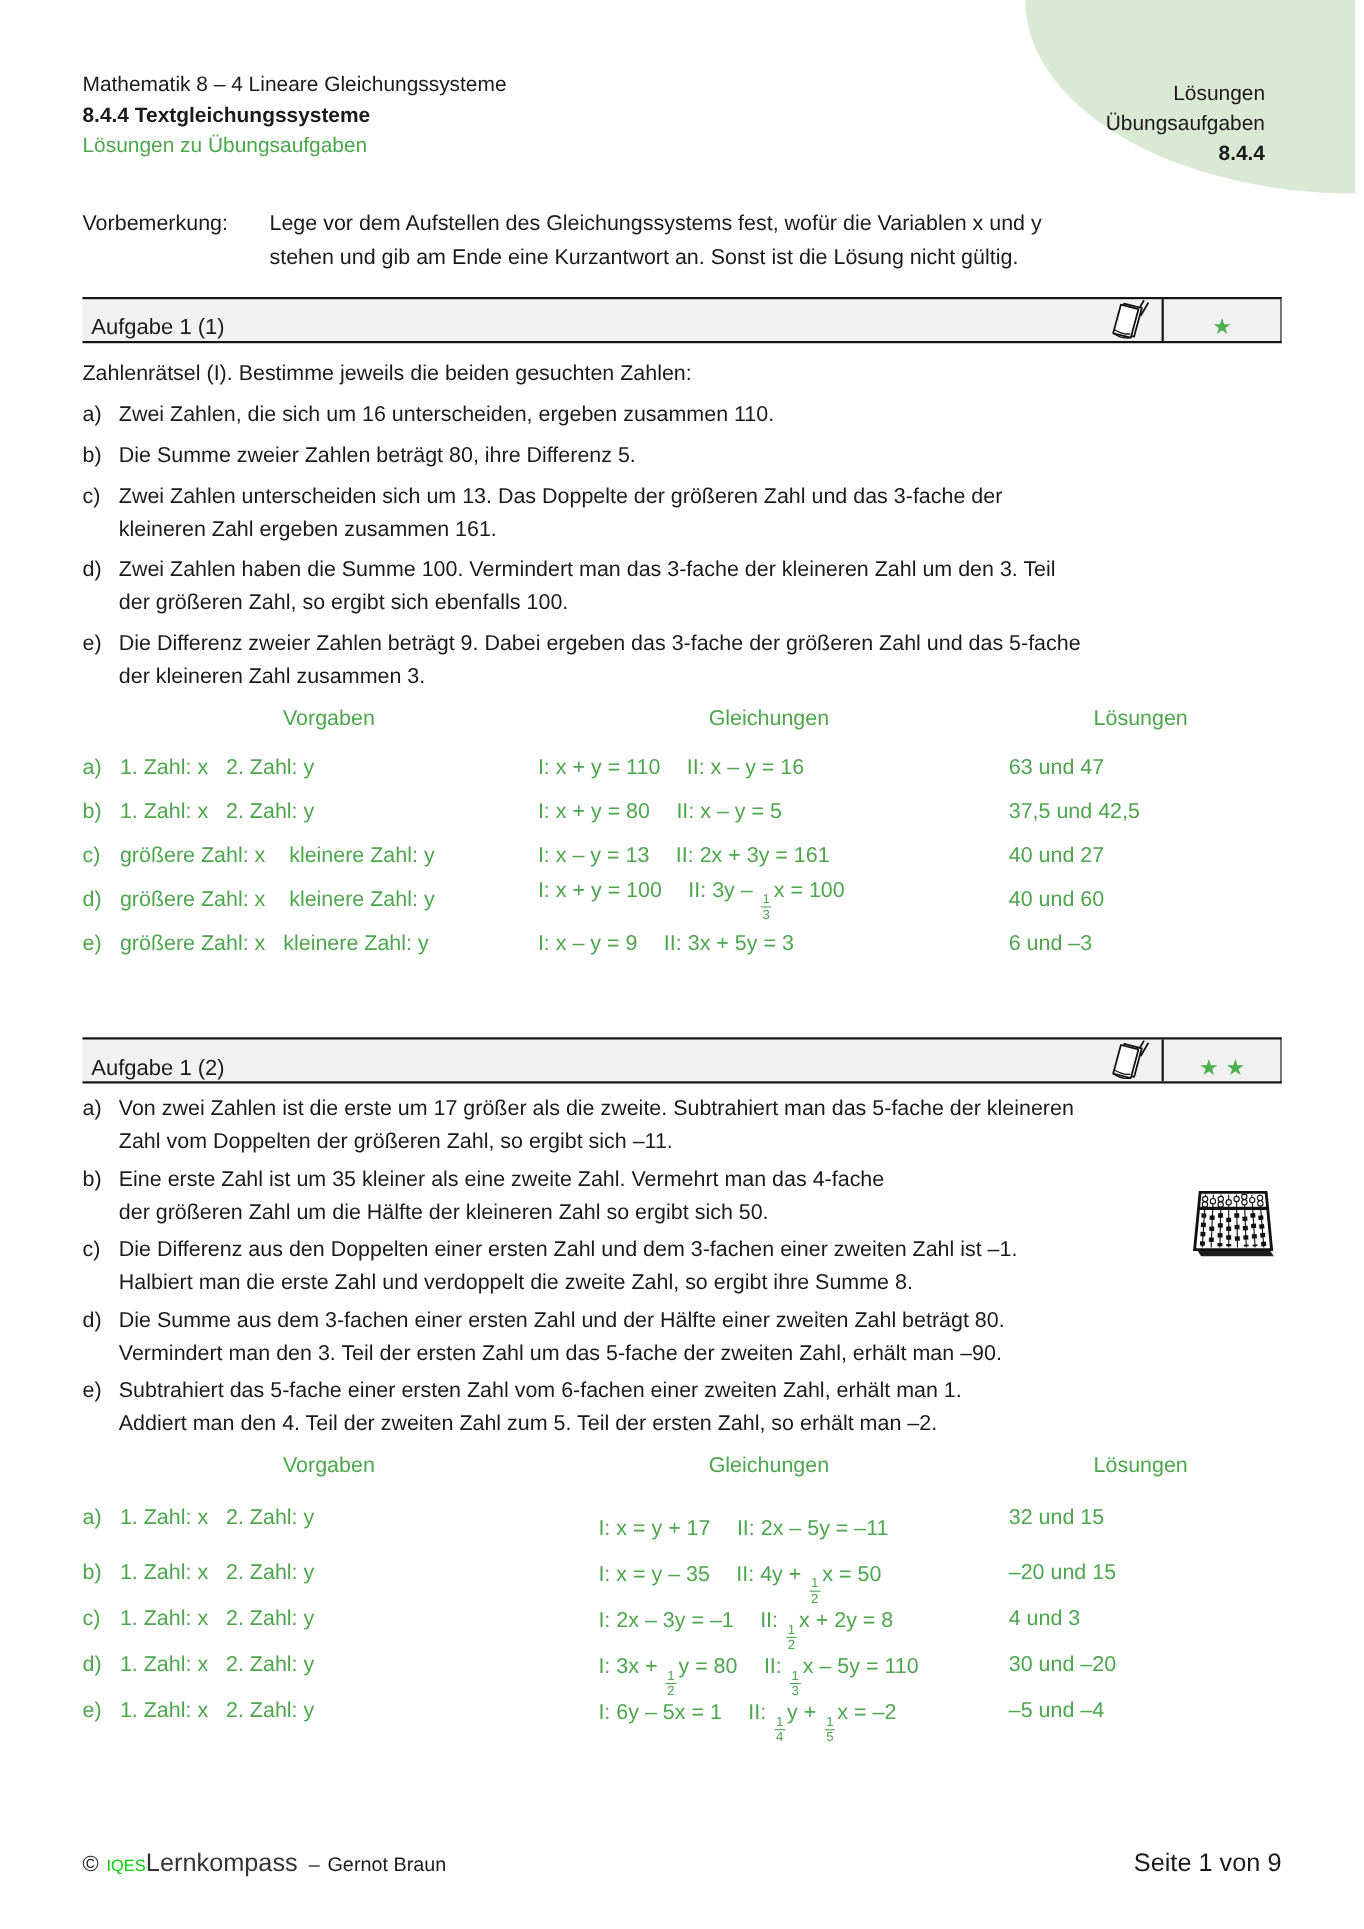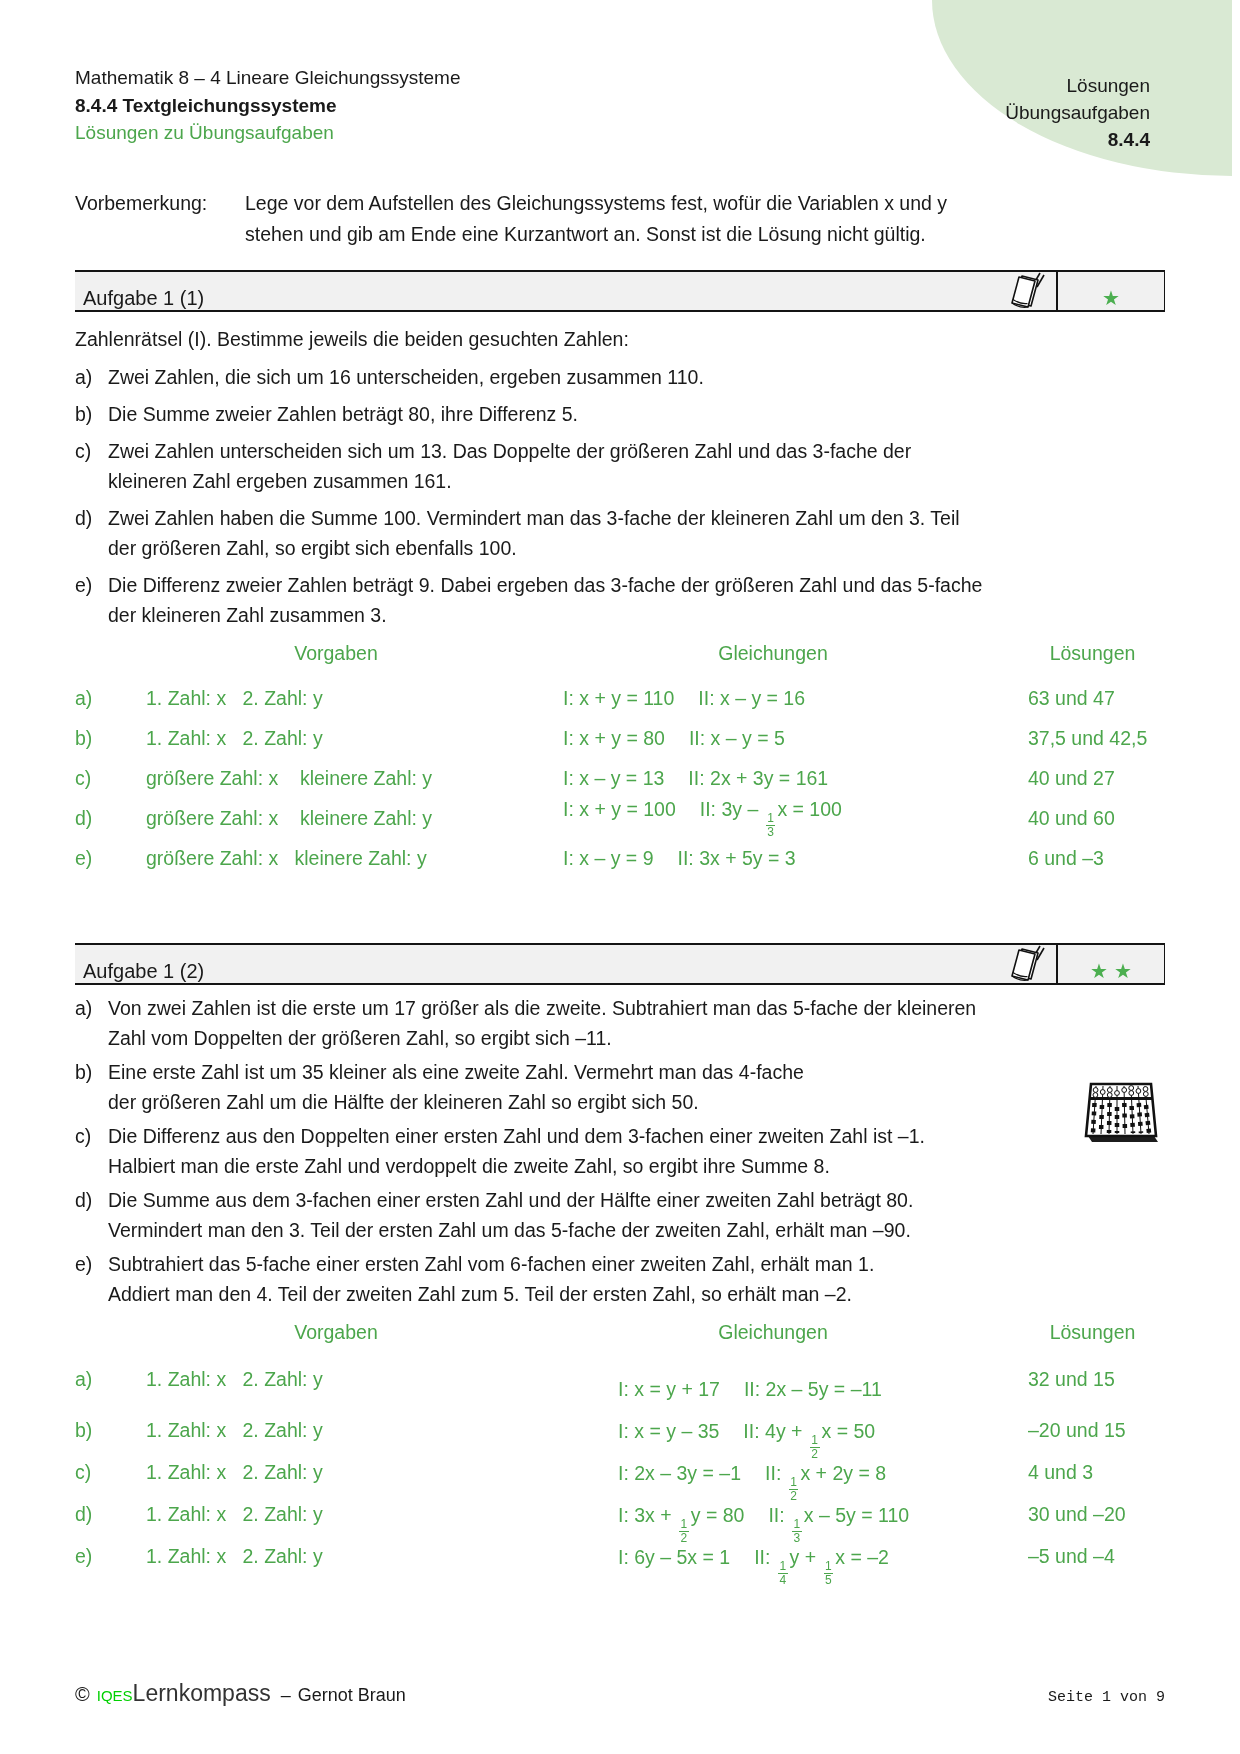--- a/index.html
+++ b/index.html
@@ -41,21 +41,21 @@
   .item{display:flex;font-size:19.5px;line-height:30px;}
   .section-1 .item{margin-bottom:7px;}
   .section-2 .item{margin-bottom:4px;}
   .item .ilabel{width:33px;flex:none;}
   .item .itext{white-space:pre-wrap;}
 
   .abacus{position:absolute;left:1008px;top:138px;}
 
   
   .sol-table{margin-top:8px;color:#4CA64C;font-size:19.5px;}
-  .thead,.trow{display:grid;grid-template-columns:34px 380px 420px 1fr;align-items:center;gap:37px;}
+  .thead,.trow{display:grid;grid-template-columns:34px 380px 420px 1fr;align-items:center;}
   .thead{margin-bottom:10px;line-height:30px;}
   .thead .th{text-align:center;}
   .section-1 .trow{height:40px;}
   .section-2 .trow{height:42px;}
   .cell-vorgaben{white-space:pre-wrap;}
   .section-2 .cell-eq{padding-left:55px;margin-top:21px;}
   .cell-eq .eq1{margin-right:24px;}
   .cell-loesung{padding-left:8px;}
 
   .frac{display:inline-flex;flex-direction:column;align-items:center;
@@ -64,21 +64,21 @@
 
   
   .footer{position:absolute;left:75px;right:75px;top:1680px;display:flex;
           justify-content:space-between;align-items:baseline;}
   .footer .brand{display:flex;align-items:baseline;}
   .footer .copy{font-size:20px;margin-right:7px;}
   .footer .iqes{font-size:15px;color:#00D000;}
   .footer .lern{font-size:23px;color:#333;}
   .footer .dash{font-size:18px;margin:0 7px 0 10px;}
   .footer .author{font-size:18px;}
-  .footer .pageno{font-size:15px;font-family:Liberation Mono, monospace;}
+  .footer .pageno{font-size:23px;}
 
   svg .ink{stroke:#111;fill:none;}
 </style>
 </head>
 <body>
 
 <div class="page">
 
   <div class="corner-shape"></div>
   <div class="corner-text">

